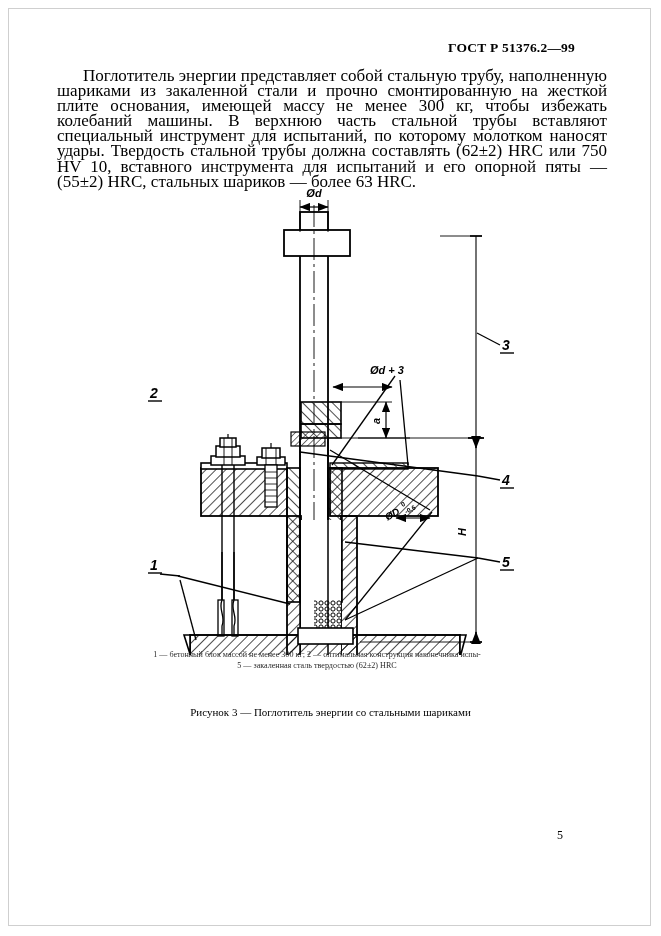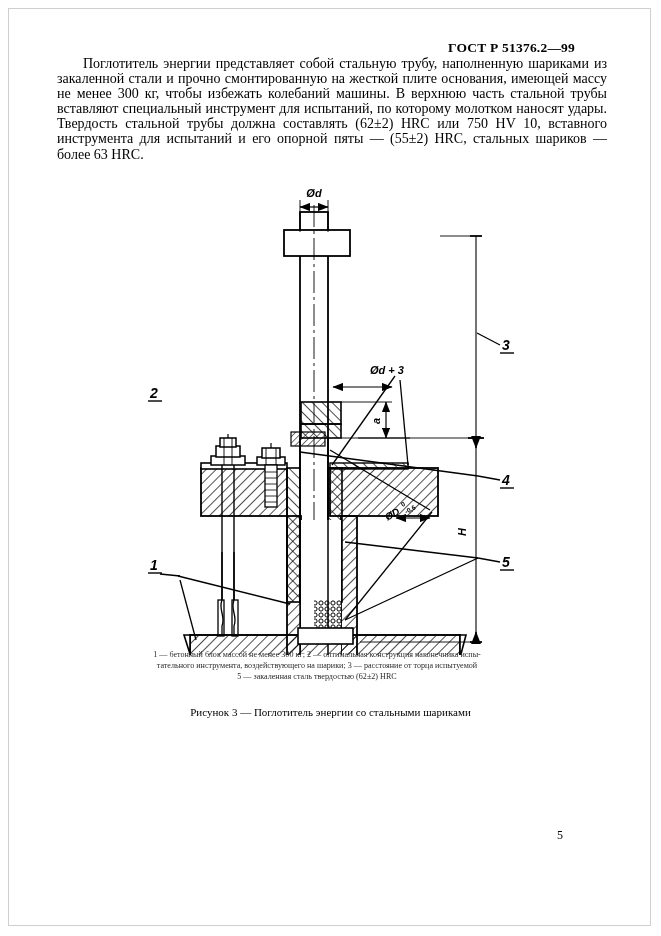--- a/index.html
+++ b/index.html
@@ -35,23 +35,23 @@
     right: 38px;
     top: 40px;
     font-size: 13.5px;
     font-weight: bold;
     letter-spacing: 0.2px;
     white-space: nowrap;
   }
   .body-text {
     position: absolute;
     left: 57px;
-    top: 56px;
+    top: 68px;
     width: 550px;
-    font-size: 14px;
+    font-size: 17px;
     line-height: 15.1px;
     text-align: justify;
     text-justify: inter-word;
   }
   .body-text p {
     margin: 0;
     text-indent: 26px;
   }
   .figure-area {
     position: absolute;
@@ -280,21 +280,20 @@
 
           <text x="502" y="387">5</text>
           <line x1="500" y1="390" x2="514" y2="390" stroke="#000" stroke-width="1.4"></line>
         </g>
       </g>
     </svg>
   </div>
 
   <div class="legend">
     <div>1 — бетонный блок массой не менее 300 кг; 2 — оптимальная конструкция наконечника испы-</div>
-    <div>тательного инструмента, воздействующего на шарики; 3 — расстояние от торца испытуемой</div>
     <div>5 — закаленная сталь твердостью (62±2) HRC</div>
   </div>
 
   <div class="fig-caption">Рисунок 3 — Поглотитель энергии со стальными шариками</div>
 
   <div class="page-number">5</div>
 
 </div>
 
 </body></html>

